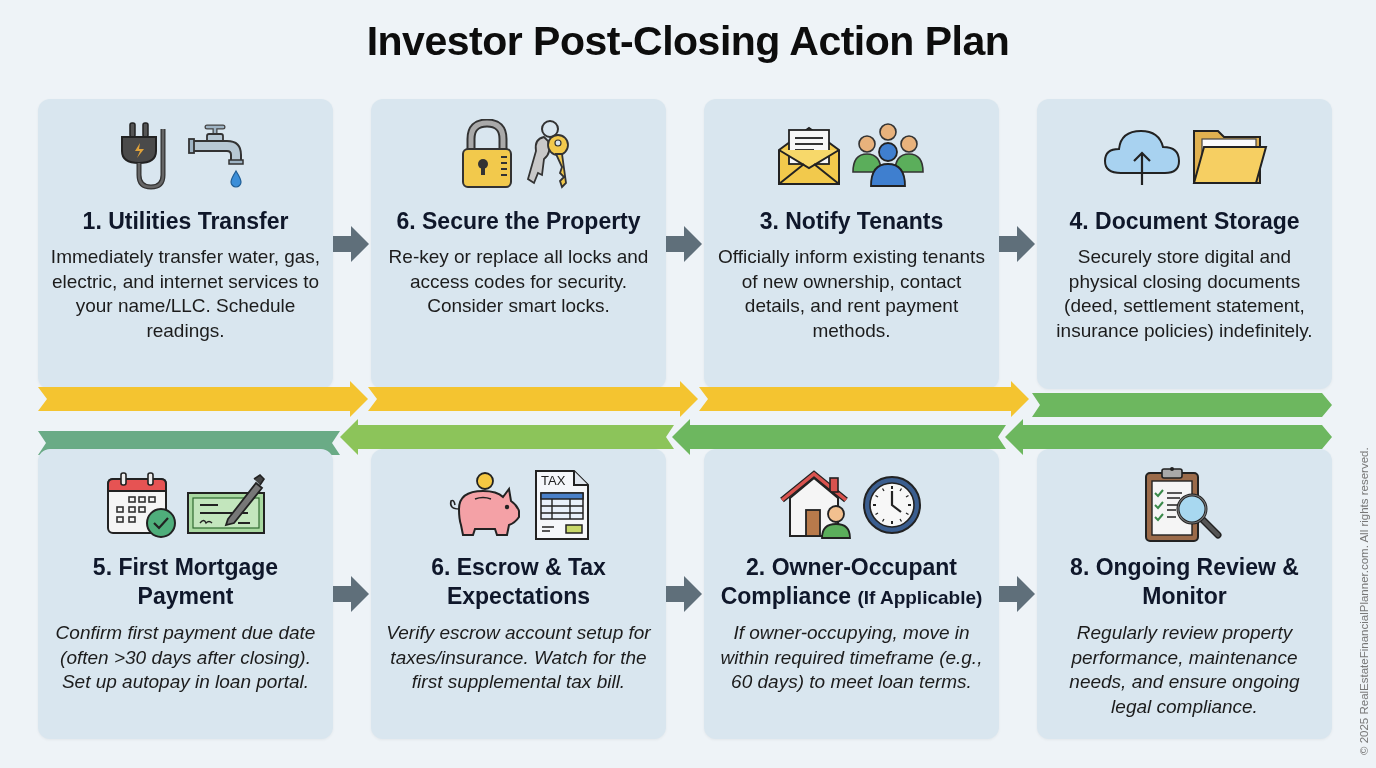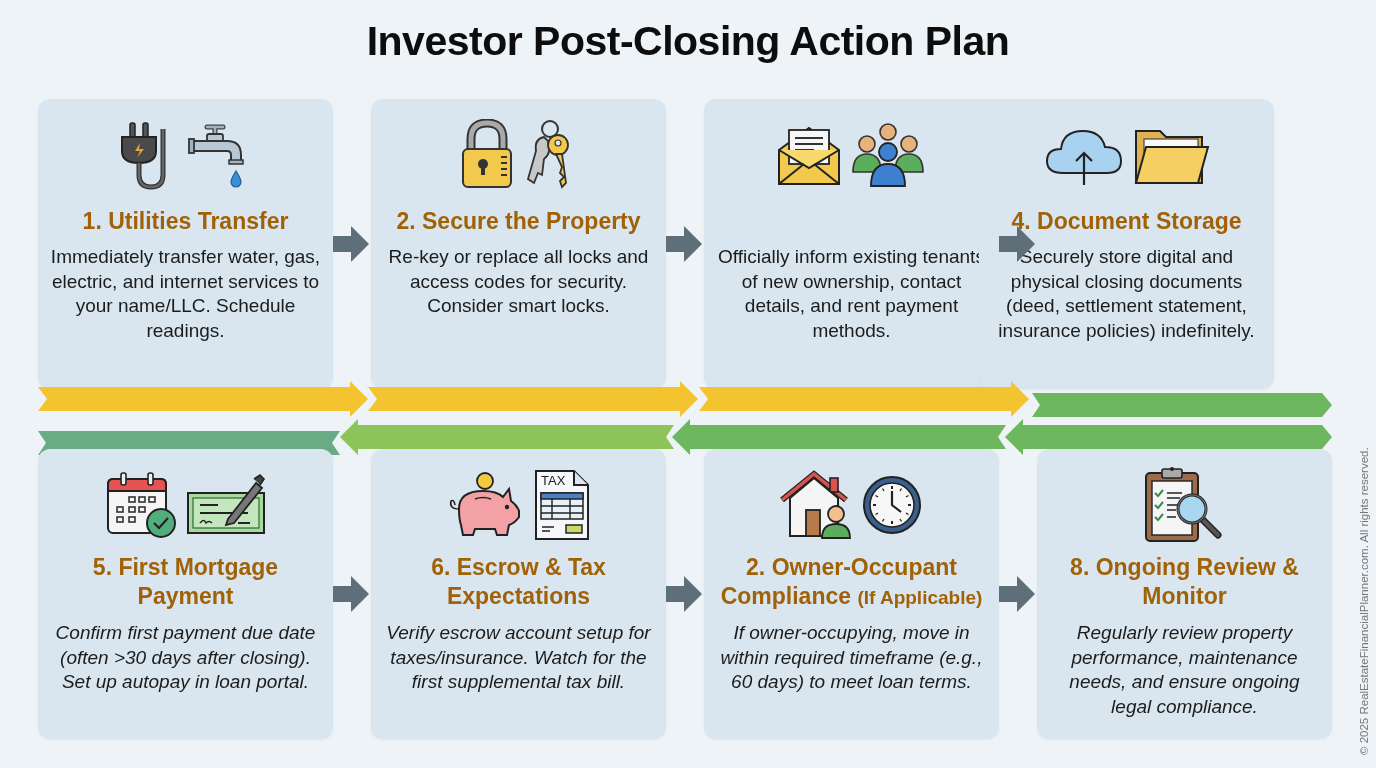--- a/index.html
+++ b/index.html
@@ -21,21 +21,21 @@
     text-align: center;
     box-shadow: 0 1px 3px rgba(0,0,0,0.05);
   }
   .card .icons {
     position: absolute; left: 0; right: 0; top: 18px; height: 76px;
     display: flex; justify-content: center; align-items: center; gap: 7px;
   }
   .card .icons svg { display: block; }
   .card h2 {
     position: absolute; left: 6px; right: 6px; top: 108px;
-    font-size: 23px; font-weight: bold; line-height: 29px; color: #a16207;
+    font-size: 23px; font-weight: bold; line-height: 29px; color: #0f172a;
   }
   .card h2 .small { font-size: 19px; }
   .card p {
     position: absolute; left: 10px; right: 10px; top: 146px;
     font-size: 19px; line-height: 24.5px; color: #1c1c1c;
   }
   .card.bottom h2 { top: 104px; }
   .card.bottom p { top: 172px; font-style: italic; }
 
   .step-arrow {
@@ -88,21 +88,21 @@
       <path d="M42 38 H48 M42 44 H48 M42 50 H48 M42 56 H48" stroke="#333" stroke-width="1.8"></path>
     </svg>
     <svg width="56" height="72" viewBox="0 0 56 72">
       <circle cx="28" cy="10" r="8" fill="none" stroke="#333" stroke-width="2"></circle>
       <path d="M22 18 Q12 20 14 32 L6 60 L12 64 L16 54 L20 56 L22 40 Q30 34 26 22 Z" fill="#c8c8c8" stroke="#333" stroke-width="1.8"></path>
       <circle cx="36" cy="26" r="10" fill="#f2c94c" stroke="#333" stroke-width="1.8"></circle>
       <circle cx="36" cy="24" r="3" fill="#d9e6ef" stroke="#333" stroke-width="1.2"></circle>
       <path d="M34 35 L40 35 L44 64 L40 68 L38 62 L42 58 L38 54 L40 48 Z" fill="#f2c94c" stroke="#333" stroke-width="1.8"></path>
     </svg>
   </div>
-  <h2>2. Secure the Property</h2>
+  <h2>6. Secure the Property</h2>
   <p>Re-key or replace all locks and access codes for security. Consider smart locks.</p>
 </div>
 
 <div class="card" style="left:704px; top:99px;">
   <div class="icons">
     <svg width="66" height="66" viewBox="0 0 66 66">
       <path d="M3 28 L33 6 L63 28 V62 H3 Z" fill="#f2c94c" stroke="#222" stroke-width="2"></path>
       <rect x="13" y="8" width="40" height="34" fill="#f7f7f7" stroke="#222" stroke-width="1.8"></rect>
       <path d="M19 16 H47 M19 22 H47 M19 28 H38" stroke="#333" stroke-width="2"></path>
       <path d="M3 28 L33 46 L63 28" fill="#f7d86a" stroke="#222" stroke-width="2"></path>
@@ -111,24 +111,25 @@
     <svg width="78" height="66" viewBox="0 0 78 66">
       <circle cx="39" cy="10" r="8" fill="#e8b27c" stroke="#333" stroke-width="1.6"></circle>
       <circle cx="18" cy="22" r="8" fill="#e8b27c" stroke="#333" stroke-width="1.6"></circle>
       <circle cx="60" cy="22" r="8" fill="#e8b27c" stroke="#333" stroke-width="1.6"></circle>
       <path d="M4 50 Q4 32 18 32 Q32 32 32 50 Z" fill="#5bae5b" stroke="#333" stroke-width="1.6"></path>
       <path d="M46 50 Q46 32 60 32 Q74 32 74 50 Z" fill="#5bae5b" stroke="#333" stroke-width="1.6"></path>
       <circle cx="39" cy="30" r="9" fill="#3f7fcf" stroke="#222" stroke-width="1.8"></circle>
       <path d="M22 64 Q22 42 39 42 Q56 42 56 64 Z" fill="#3f7fcf" stroke="#222" stroke-width="1.8"></path>
     </svg>
   </div>
+  <h2>3. Notify Tenants</h2>
   <p>Officially inform existing tenants of new ownership, contact details, and rent payment methods.</p>
 </div>
 
-<div class="card" style="left:979px; top:99px;">
+<div class="card" style="left:1037px; top:99px;">
   <div class="icons">
     <svg width="82" height="64" viewBox="0 0 82 64">
       <path d="M20 50 Q4 50 4 38 Q4 26 18 26 Q20 8 40 8 Q58 8 62 24 Q78 24 78 38 Q78 50 64 50 Z" fill="#a8d2f0" stroke="#222" stroke-width="2"></path>
       <path d="M41 62 V30 M33 38 L41 30 L49 38" fill="none" stroke="#222" stroke-width="2.2"></path>
     </svg>
     <svg width="78" height="64" viewBox="0 0 78 64">
       <path d="M4 8 H28 L34 14 H70 V60 H4 Z" fill="#e0b150" stroke="#222" stroke-width="2"></path>
       <rect x="12" y="16" width="54" height="20" fill="#fafafa" stroke="#444" stroke-width="1.2"></rect>
       <path d="M4 60 L14 24 H76 L66 60 Z" fill="#f6cf62" stroke="#222" stroke-width="2"></path>
     </svg>

